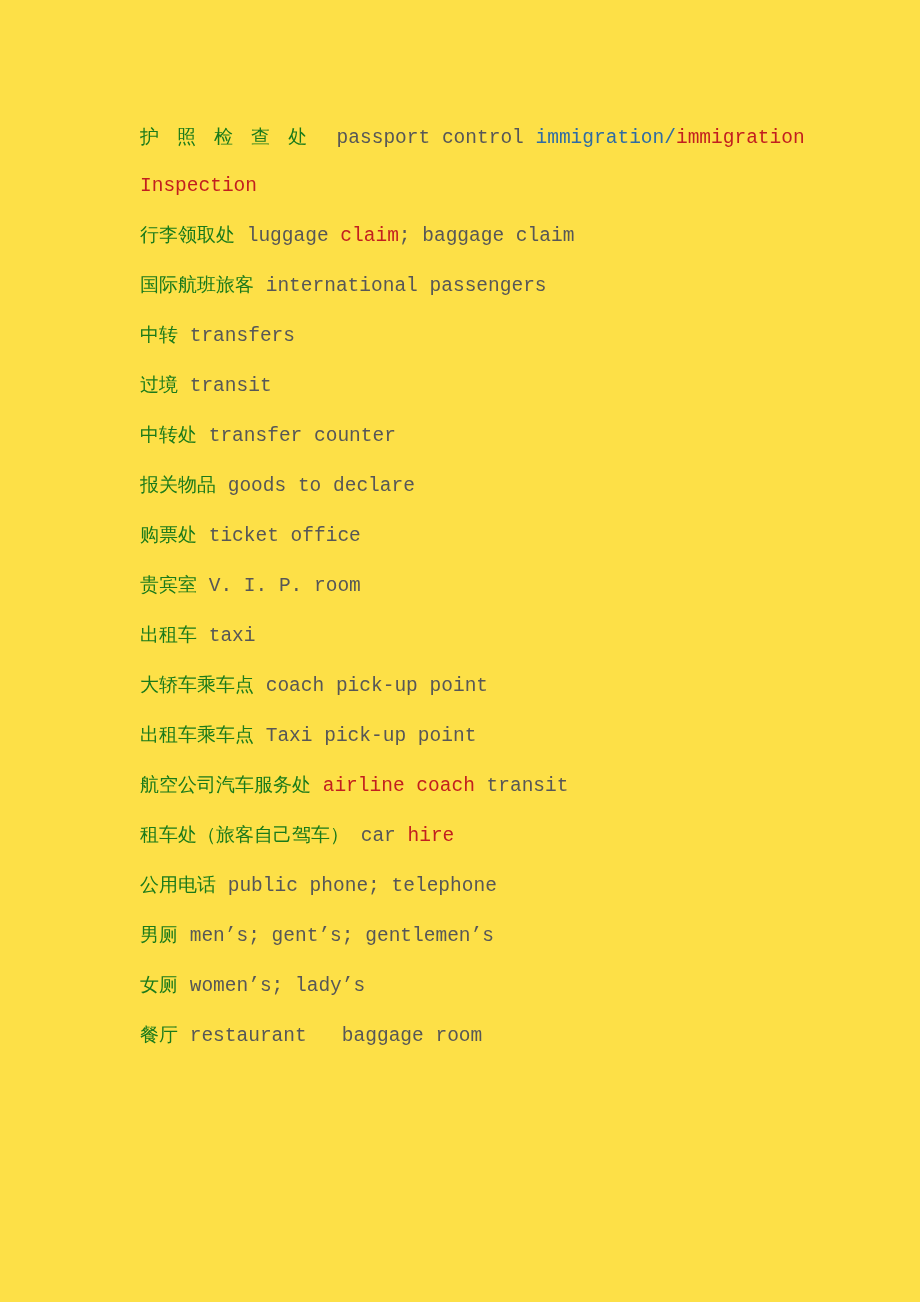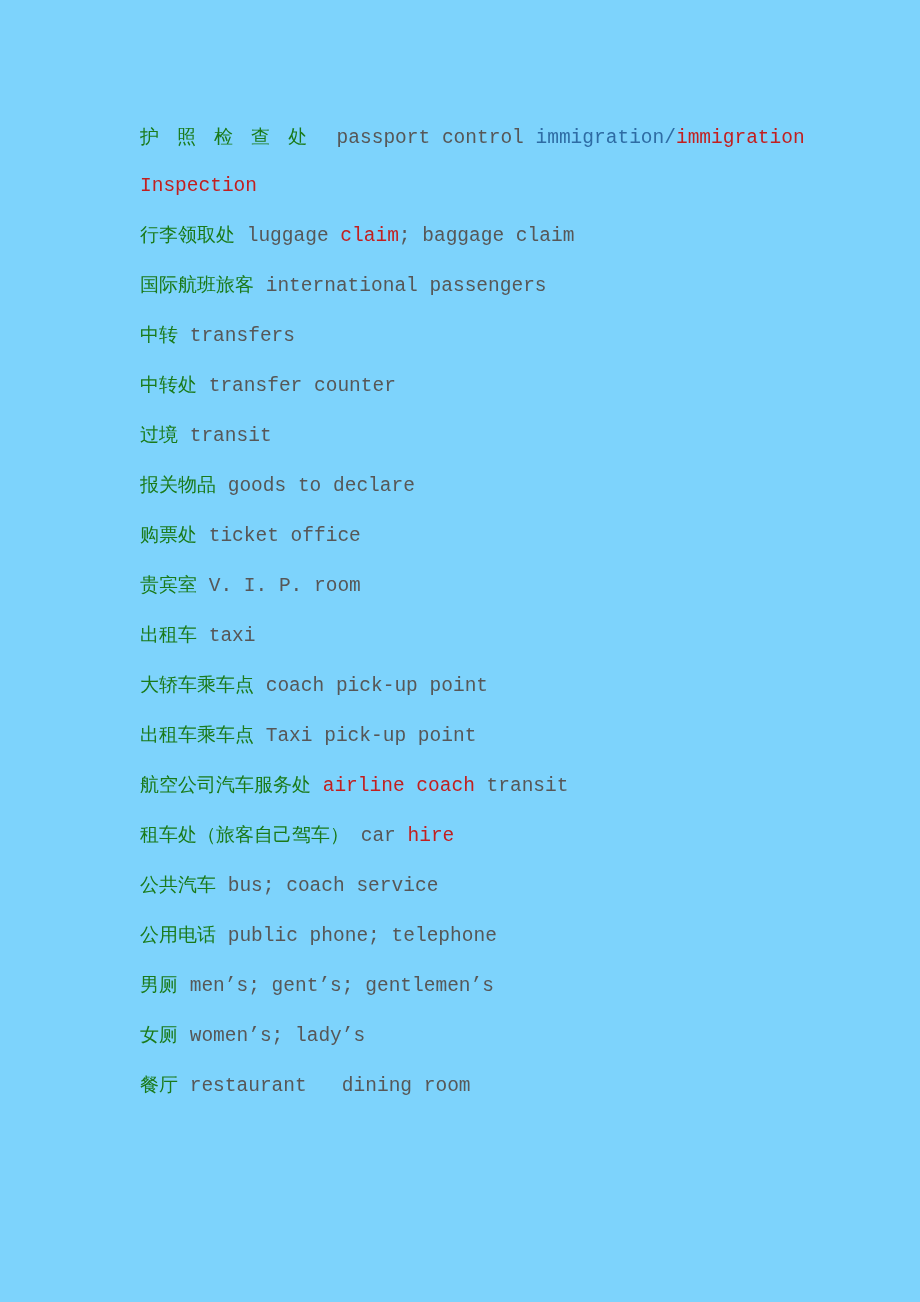--- a/index.html
+++ b/index.html
@@ -12,21 +12,21 @@
     width: 920px;
     height: 1302px;
     overflow: hidden;
     font-family: "Liberation Mono", "DejaVu Sans Mono", monospace;
     -webkit-font-smoothing: antialiased;
   }
   #page {
     position: relative;
     width: 920px;
     height: 1302px;
-    background: #7dd3fc;
+    background: #fde047;
     box-sizing: border-box;
     padding: 112px 60px 0 140px;
   }
   .line {
     font-size: 19.5px;
     line-height: 48px;
     white-space: pre-wrap;
     letter-spacing: 0px;
     margin: 0;
   }
@@ -55,29 +55,28 @@
 </style>
 </head>
 <body>
 
 <div id="page">
   <div id="glossary-list">
       <div class="line"><span class="cn spaced">护 照 检 查 处</span><span class="en"><span class="gray">  passport control </span><span class="blue">immigration/</span><span class="red">immigration Inspection</span></span></div>
       <div class="line"><span class="cn">行李领取处</span><span class="en"><span class="gray"> luggage </span><span class="red">claim</span><span class="gray">; baggage claim</span></span></div>
       <div class="line"><span class="cn">国际航班旅客</span><span class="en"><span class="gray"> international passengers</span></span></div>
       <div class="line"><span class="cn">中转</span><span class="en"><span class="gray"> transfers</span></span></div>
+      <div class="line"><span class="cn">过境</span><span class="en"><span class="gray"> transit</span></span></div>
       <div class="line"><span class="cn">中转处</span><span class="en"><span class="gray"> transfer counter</span></span></div>
-      <div class="line"><span class="cn">过境</span><span class="en"><span class="gray"> transit</span></span></div>
       <div class="line"><span class="cn">报关物品</span><span class="en"><span class="gray"> goods to declare</span></span></div>
       <div class="line"><span class="cn">购票处</span><span class="en"><span class="gray"> ticket office</span></span></div>
       <div class="line"><span class="cn">贵宾室</span><span class="en"><span class="gray"> V. I. P. room</span></span></div>
       <div class="line"><span class="cn">出租车</span><span class="en"><span class="gray"> taxi</span></span></div>
       <div class="line"><span class="cn">大轿车乘车点</span><span class="en"><span class="gray"> coach pick-up point</span></span></div>
       <div class="line"><span class="cn">出租车乘车点</span><span class="en"><span class="gray"> Taxi pick-up point</span></span></div>
       <div class="line"><span class="cn">航空公司汽车服务处</span><span class="en"><span class="gray"> </span><span class="red">airline coach</span><span class="gray"> transit</span></span></div>
       <div class="line"><span class="cn">租车处（旅客自己驾车）</span><span class="en"><span class="gray"> car </span><span class="red">hire</span></span></div>
-      <div class="line"><span class="cn">公共汽车</span><span class="en"><span class="gray"> bus; coach service</span></span></div>
       <div class="line"><span class="cn">公用电话</span><span class="en"><span class="gray"> public phone; telephone</span></span></div>
       <div class="line"><span class="cn">男厕</span><span class="en"><span class="gray"> men’s; gent’s; gentlemen’s</span></span></div>
       <div class="line"><span class="cn">女厕</span><span class="en"><span class="gray"> women’s; lady’s</span></span></div>
-      <div class="line"><span class="cn">餐厅</span><span class="en"><span class="gray"> restaurant   dining room</span></span></div>
+      <div class="line"><span class="cn">餐厅</span><span class="en"><span class="gray"> restaurant   baggage room</span></span></div>
     </div>
 </div>
 
 </body></html>

